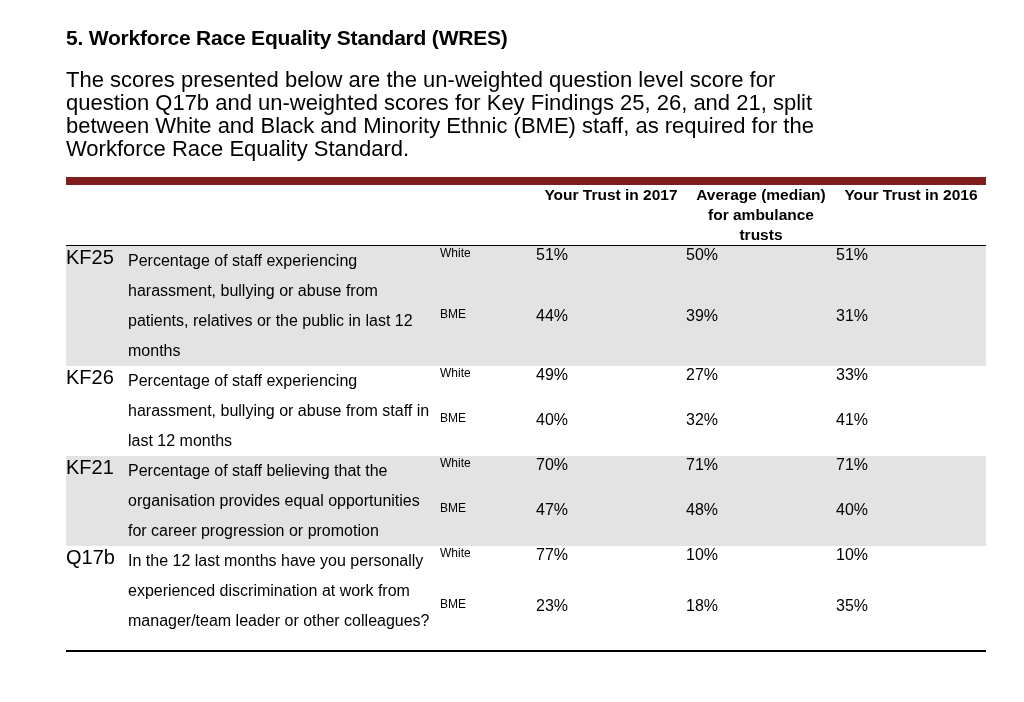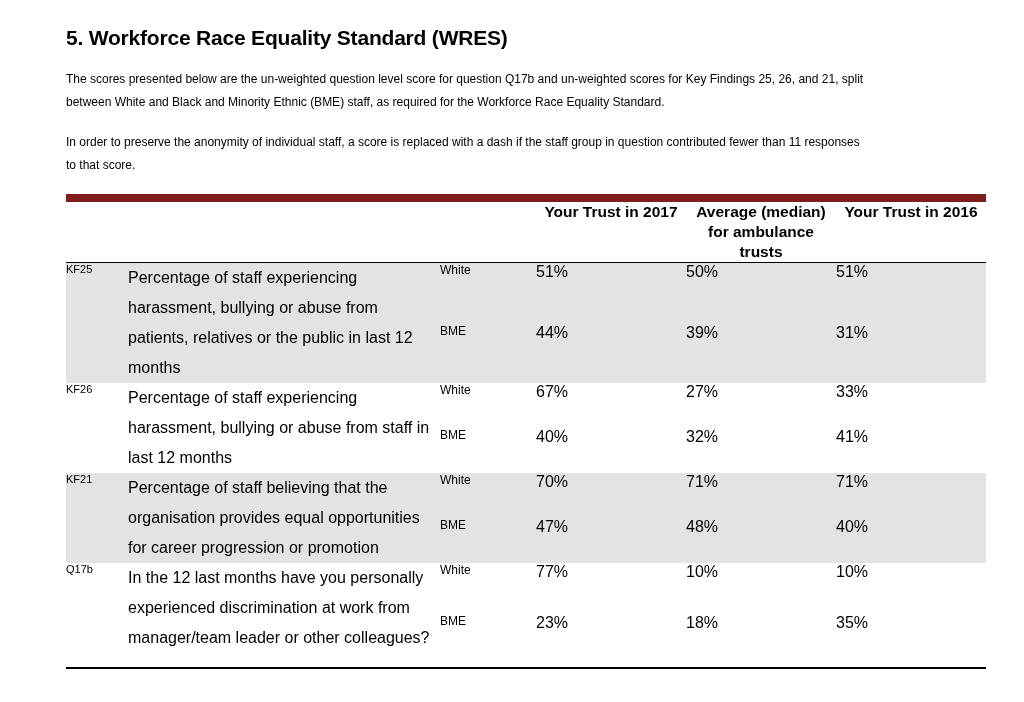--- a/index.html
+++ b/index.html
@@ -21,21 +21,21 @@
     box-sizing: border-box;
     padding: 26px 24px 0 66px;
   }
   h1.section-title {
     font-size: 21px;
     font-weight: bold;
     margin: 0 0 18px 0;
     letter-spacing: -0.2px;
   }
   p.intro {
-    font-size: 12px;
+    font-size: 22px;
     line-height: 23px;
     margin: 0 0 17px 0;
     max-width: 890px;
   }
   table.wres {
     border-collapse: collapse;
     width: 918px;
     margin-top: 8px;
     table-layout: fixed;
   }
@@ -55,21 +55,21 @@
   .rule-bottom { border-bottom: 2px solid #000; }
 
   .col-code { width: 62px; }
   .col-desc { width: 312px; }
   .col-group { width: 96px; }
   .col-val { width: 150px; }
 
   tbody tr.shaded td { background: #e3e3e3; }
 
   td.code {
-    font-size: 11px;
+    font-size: 20px;
     padding: 10px 0 6px 5px;
     white-space: nowrap;
   }
   td.desc {
     font-size: 16px;
     line-height: 30px;
     padding: 10px 16px 10px 0;
   }
   td.group {
     font-size: 12px;
@@ -86,21 +86,20 @@
   .pad-bottom-cell { padding-bottom: 14px; margin-left: 23px; }
 </style>
 </head>
 <body>
 
 <div class="page">
 
   <h1 class="section-title">5. Workforce Race Equality Standard (WRES)</h1>
 
   <p class="intro">The scores presented below are the un-weighted question level score for question Q17b and un-weighted scores for Key Findings 25, 26, and 21, split between White and Black and Minority Ethnic (BME) staff, as required for the Workforce Race Equality Standard.</p>
-  <p class="intro">In order to preserve the anonymity of individual staff, a score is replaced with a dash if the staff group in question contributed fewer than 11 responses to that score.</p>
 
   <table class="wres">
     <colgroup>
       <col class="col-code">
       <col class="col-desc">
       <col class="col-group">
       <col class="col-val">
       <col class="col-val">
       <col class="col-val">
     </colgroup>
@@ -128,21 +127,21 @@
         <td class="group group-second pad-bottom-cell">BME</td>
         <td class="val val-second pad-bottom-cell">44%</td>
         <td class="val val-second pad-bottom-cell">39%</td>
         <td class="val val-second pad-bottom-cell">31%</td>
       </tr>
 
       <tr>
         <td class="code" rowspan="2">KF26</td>
         <td class="desc" rowspan="2">Percentage of staff experiencing harassment, bullying or abuse from staff in last 12 months</td>
         <td class="group">White</td>
-        <td class="val">67%</td>
+        <td class="val">49%</td>
         <td class="val">27%</td>
         <td class="val">33%</td>
       </tr>
       <tr>
         <td class="group group-second pad-bottom-cell">BME</td>
         <td class="val val-second pad-bottom-cell">40%</td>
         <td class="val val-second pad-bottom-cell">32%</td>
         <td class="val val-second pad-bottom-cell">41%</td>
       </tr>
 

